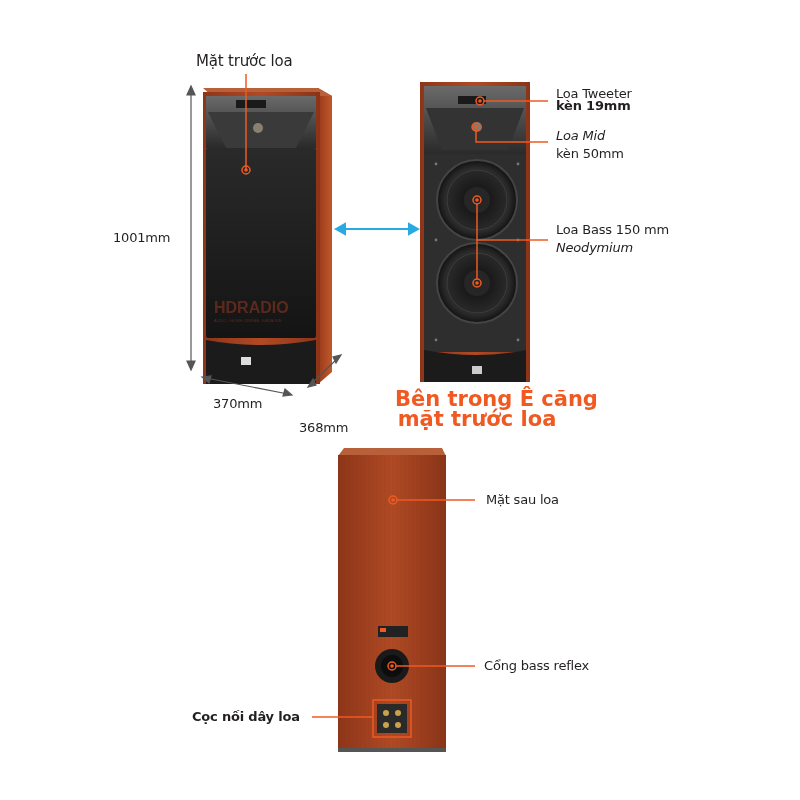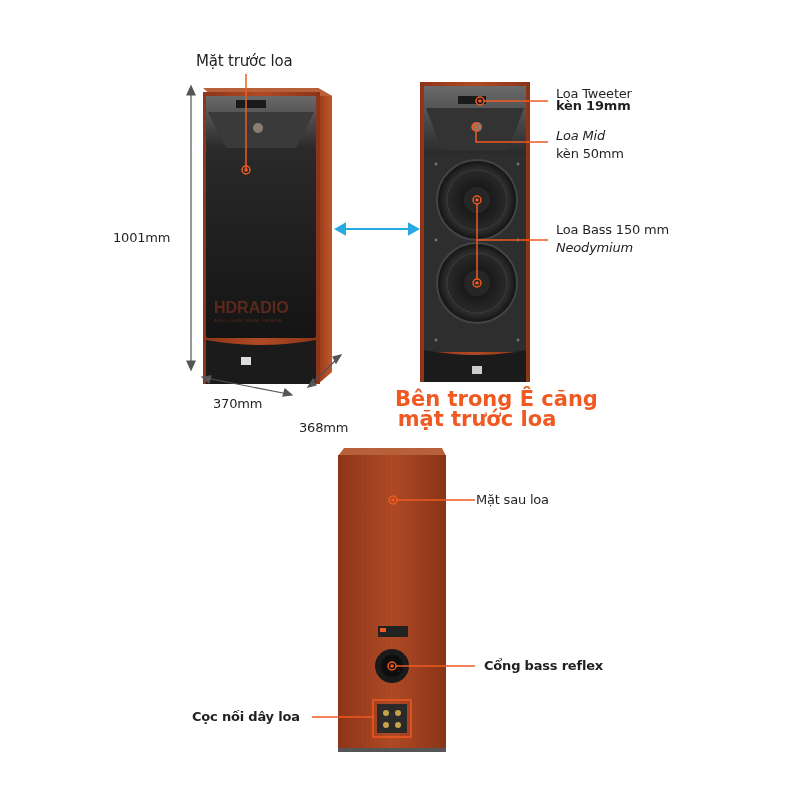--- a/index.html
+++ b/index.html
@@ -181,15 +181,15 @@
 <div class="lbl" style="left:556px;top:84px;">Loa Tweeter</div>
 <div class="lbl" style="left:556px;top:96px;font-weight:bold;">kèn 19mm</div>
 <div class="lbl" style="left:556px;top:126px;font-style:italic;">Loa Mid</div>
 <div class="lbl" style="left:556px;top:144px;">kèn 50mm</div>
 <div class="lbl" style="left:556px;top:220px;">Loa Bass 150 mm</div>
 <div class="lbl" style="left:556px;top:238px;font-style:italic;">Neodymium</div>
 
 <div class="orange-title" style="left:395px;top:389px;width:164px;">Bên trong Ê căng</div>
 <div class="orange-title" style="left:395px;top:409px;width:164px;">mặt trước loa</div>
 
-<div class="lbl" style="left:476px;top:490px;">Mặt sau loa</div>
-<div class="lbl" style="left:484px;top:656px;font-weight:bold;">Cổng bass reflex</div>
+<div class="lbl" style="left:486px;top:490px;">Mặt sau loa</div>
+<div class="lbl" style="left:484px;top:656px;">Cổng bass reflex</div>
 <div class="lbl" style="left:192px;top:707px;font-weight:bold;">Cọc nối dây loa</div>
 
 </body></html>

